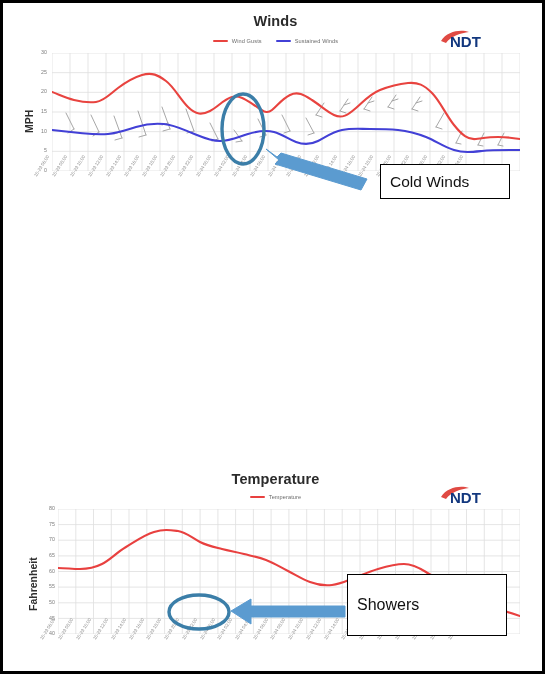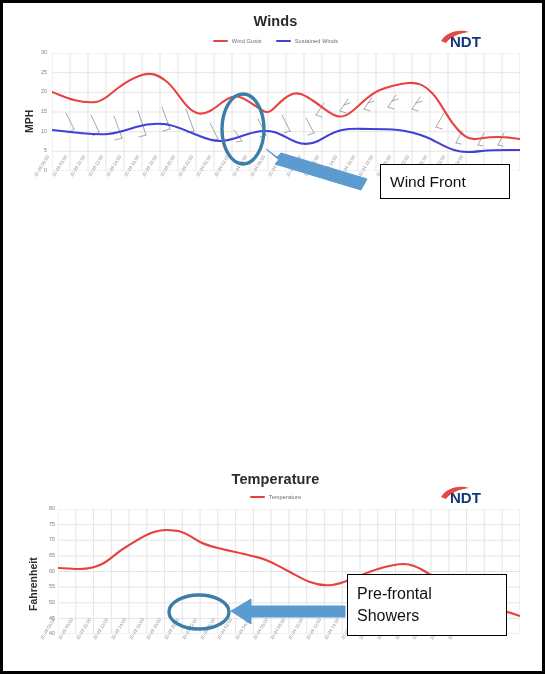--- a/index.html
+++ b/index.html
@@ -368,21 +368,20 @@
       <path d="M263,146 L276,157 L272,161 L358,187 L364,176 L278,150 L274,154 Z" fill="#5b9bd0" stroke="#5b9bd0" stroke-width="1"></path>
     </g>
 
     <ellipse cx="196" cy="609" rx="30" ry="17" fill="none" stroke="#3b7ea8" stroke-width="3.4"></ellipse>
     <g>
       <path d="M228,608 L248,596 L248,603 L342,603 L342,614 L248,614 L248,621 Z" fill="#5b9bd0" stroke="#5b9bd0" stroke-width="1"></path>
     </g>
   </svg>
 
   <div class="anno-box" id="anno-coldfront">
-    <span class="anno-line">Wind Front</span>
+    <span class="anno-line">Cold Winds</span>
   </div>
 
   <div class="anno-box" id="anno-showers">
-    <span class="anno-line">Pre-frontal</span>
     <span class="anno-line">Showers</span>
   </div>
 
 </div>
 
 </body></html>

